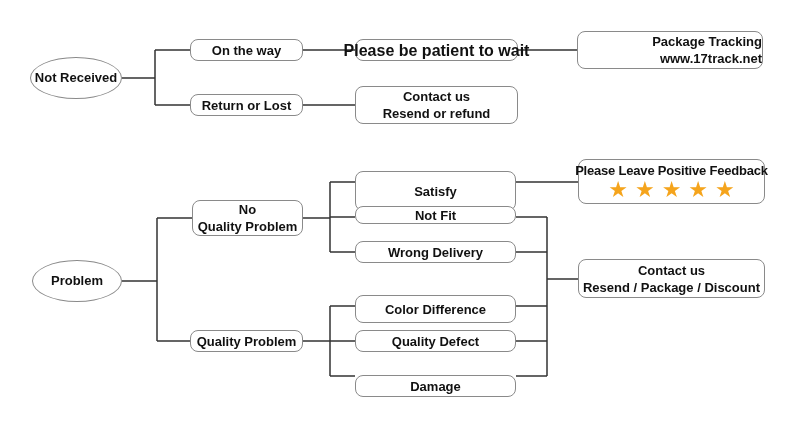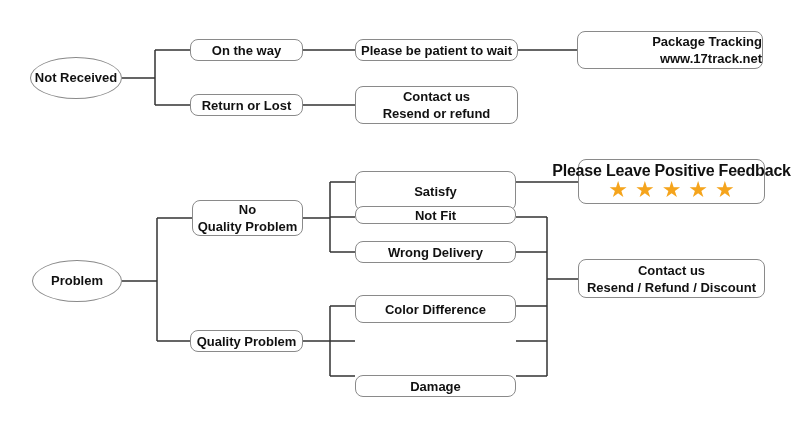--- a/index.html
+++ b/index.html
@@ -38,23 +38,23 @@
     justify-content:center;
     text-align:center;
     font-size:13px;
     font-weight:600;
     line-height:17px;
     white-space:nowrap;
   }
   .box{border-radius:8px;}
   .ellipse{border-radius:50%;}
   .ellipse .lbl{white-space:normal;line-height:16px;}
-  .small{font-size:13px;}
+  .small{font-size:16px;}
   .feedback-title{
-    font-size:16px;
+    font-size:13px;
     font-weight:700;
     letter-spacing:-0.2px;
     line-height:14px;
     margin-top:2px;
   }
   .stars{
     color:var(--star,#F5A41C);
     font-size:22px;
     line-height:24px;
     letter-spacing:7px;
@@ -130,23 +130,26 @@
   </div>
 
   <div class="node box" style="left:190px;top:330px;width:113px;height:22px;">
     <span>Quality Problem</span>
   </div>
 
   <div class="node box" style="left:355px;top:295px;width:161px;height:28px;">
     <span>Color Difference</span>
   </div>
 
+  <div class="node box" style="left:355px;top:330px;width:161px;height:22px;">
+    <span>Quality Defect</span>
+  </div>
 
   <div class="node box" style="left:355px;top:375px;width:161px;height:22px;">
     <span>Damage</span>
   </div>
 
   <div class="node box" style="left:578px;top:259px;width:187px;height:39px;">
     <span>Contact us</span>
-    <span>Resend / Refund / Discount</span>
+    <span>Resend / Package / Discount</span>
   </div>
 
 </div>
 
 </body></html>

